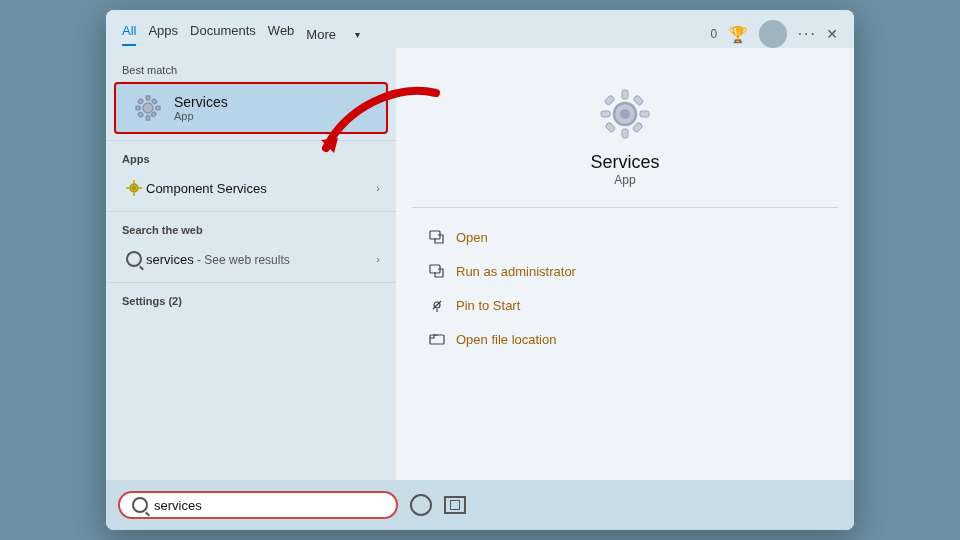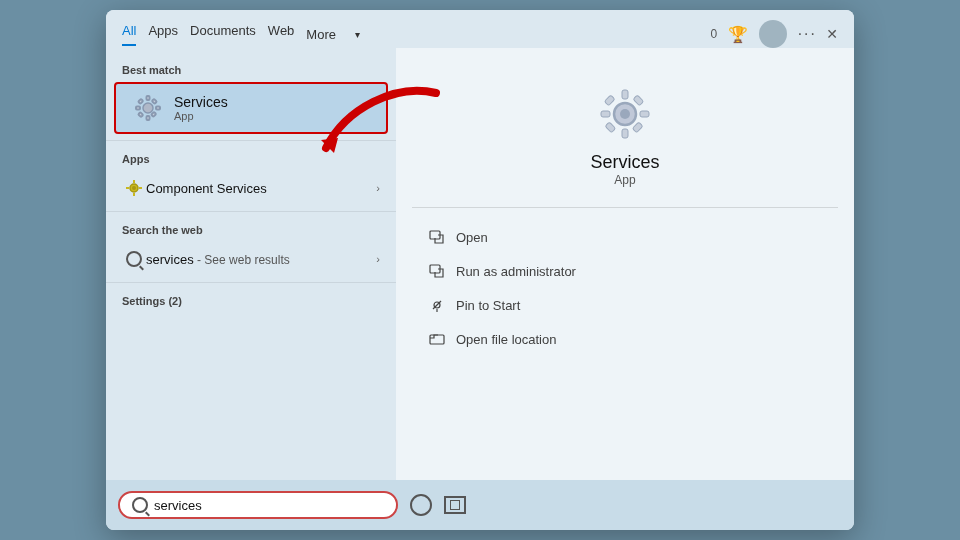--- a/index.html
+++ b/index.html
@@ -118,21 +118,21 @@
       width: 290px;
       background: #dce8f0;
       display: flex;
       flex-direction: column;
       padding: 8px 0;
       overflow-y: auto;
     }
 
     .section-label {
       font-size: 11px;
-      font-weight: 700;
+      font-weight: 400;
       color: #444;
       padding: 8px 32px 4px 16px;
       text-transform: none;
     }
 
     
     .best-match-item {
       display: flex;
       align-items: center;
       padding: 8px 16px;
@@ -274,21 +274,21 @@
       height: 18px;
       display: flex;
       align-items: center;
       justify-content: center;
       font-size: 13px;
       color: #444;
     }
 
     .context-label {
       font-size: 13px;
-      color: #404040;
+      color: #a16207;
     }
 
     
     .bottom-bar {
       display: flex;
       align-items: center;
       padding: 8px 12px;
       background: #c8dce8;
       gap: 12px;
       height: 50px;

